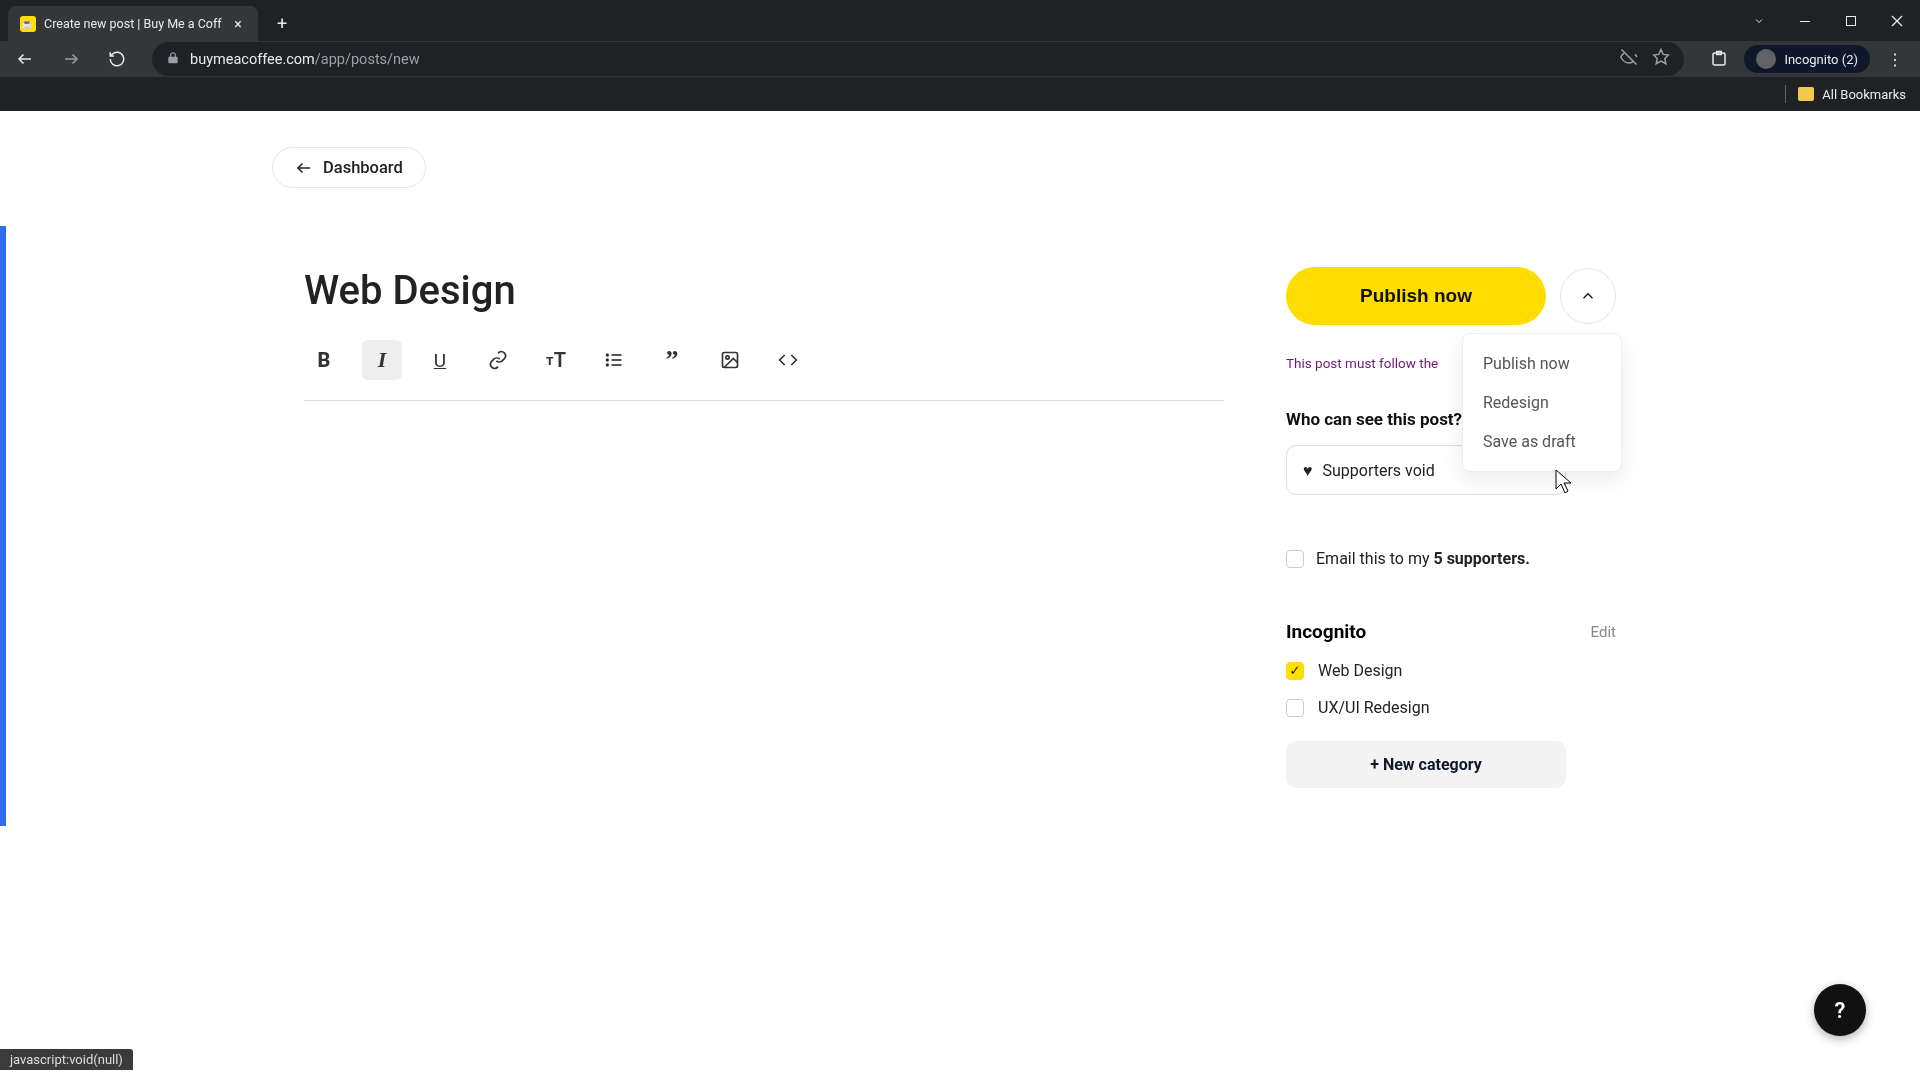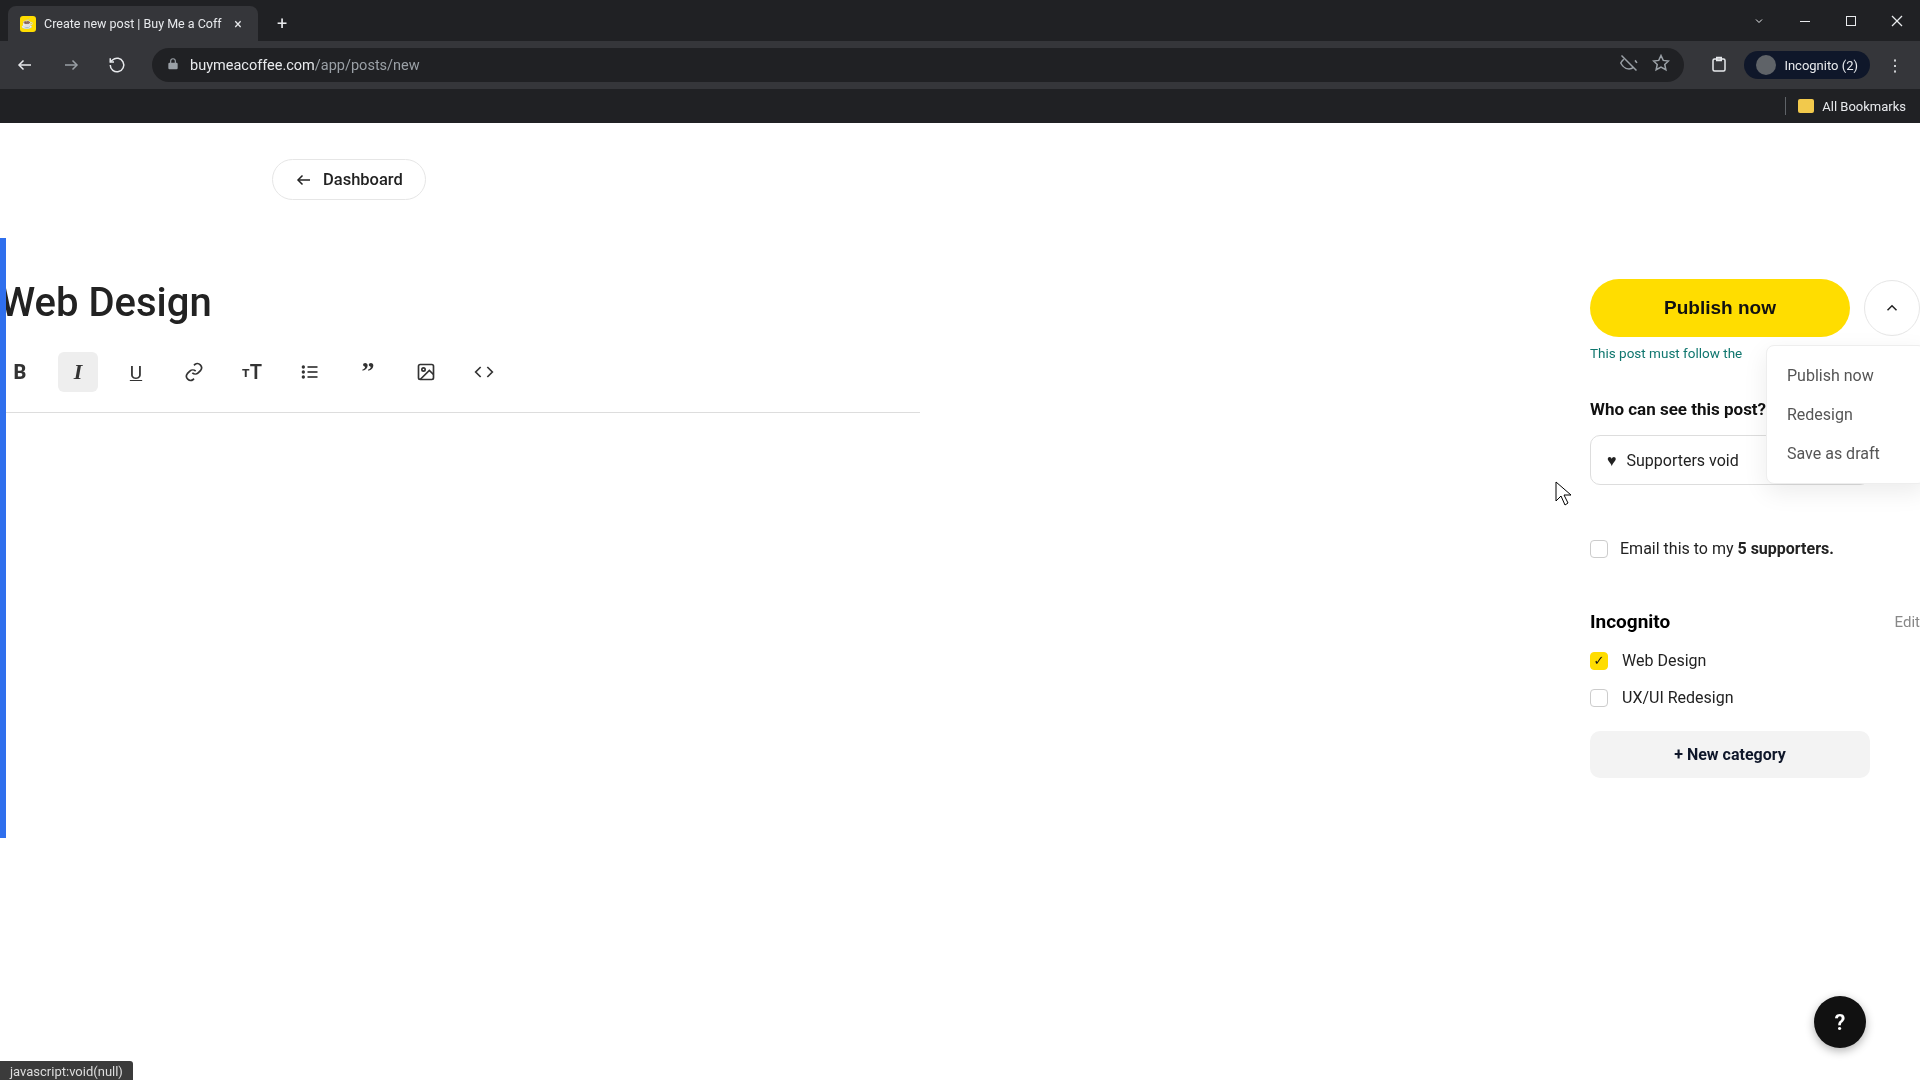--- a/index.html
+++ b/index.html
@@ -10,21 +10,21 @@
 .tab-strip { display: flex; align-items: center; height: 41px; padding-left: 8px; }
 .tab { display: flex; align-items: center; background: #35363a; border-radius: 8px 8px 0 0; height: 35px; padding: 0 12px; min-width: 250px; gap: 8px; margin-top: 6px; }
 .favicon { width: 16px; height: 16px; background: #ffdd00; border-radius: 3px; display: flex; align-items: center; justify-content: center; font-size: 10px; color: #000; font-weight: bold; }
 .tab-title { font-size: 12.5px; color: #e8eaed; flex: 1; white-space: nowrap; overflow: hidden; }
 .tab-close { width: 16px; height: 16px; display: flex; align-items: center; justify-content: center; color: #e8eaed; font-size: 14px; cursor: pointer; }
 .new-tab-btn { width: 28px; height: 28px; display: flex; align-items: center; justify-content: center; color: #e8eaed; margin-left: 10px; margin-top: 6px; font-size: 18px; cursor: pointer; }
 .window-controls { margin-left: auto; display: flex; }
 .win-ctrl { width: 46px; height: 34px; display: flex; align-items: center; justify-content: center; color: #e8eaed; }
 .win-ctrl svg { width: 12px; height: 12px; }
 
-.toolbar { display: flex; align-items: center; height: 48px; padding: 0 8px; gap: 12px; background: #35363a; }
+.toolbar { display: flex; align-items: center; height: 36px; padding: 0 8px; gap: 12px; background: #35363a; }
 .nav-btn { width: 34px; height: 34px; display: flex; align-items: center; justify-content: center; color: #9aa0a6; border-radius: 50%; }
 .nav-btn.active { color: #e8eaed; }
 .omnibox { flex: 1; background: #202124; border-radius: 20px; height: 34px; display: flex; align-items: center; padding: 0 14px; gap: 10px; margin: 0 6px; }
 .omnibox .lock { color: #9aa0a6; }
 .omnibox-url { font-size: 14.5px; color: #e8eaed; }
 .omnibox-url .dim { color: #9aa0a6; }
 .omnibox-right { margin-left: auto; display: flex; gap: 14px; color: #9aa0a6; align-items: center; }
 .toolbar-right { display: flex; align-items: center; gap: 8px; }
 .incog-chip { display: flex; align-items: center; gap: 8px; background: #0f172a; border-radius: 18px; padding: 4px 12px; color: #e8eaed; font-size: 13px; }
 .incog-ico { width: 20px; height: 20px; background: #5f6368; border-radius: 50%; }
@@ -32,36 +32,36 @@
 
 .bookmarks-bar { display: flex; align-items: center; justify-content: flex-end; height: 34px; background: #202124; padding: 0 14px; font-size: 13px; color: #e8eaed; gap: 12px; }
 .bm-sep { width: 1px; height: 18px; background: #5f6368; }
 .bm-item { display: flex; align-items: center; gap: 8px; }
 .bm-folder { width: 16px; height: 14px; background: #f2c94c; border-radius: 2px; }
 
 
 .page { position: relative; width: 100%; height: calc(1080px - 41px - 46px - 34px); background: #fff; }
 .blue-accent { position: absolute; left: 0; top: 115px; width: 6px; height: 600px; background: #2f6fed; }
 
-.content-wrap { display: flex; justify-content: space-between; padding-top: 44px; gap: 62px; }
+.content-wrap { display: flex; justify-content: center; padding-top: 44px; gap: 62px; }
 
 .dash-back { position: absolute; left: 272px; top: 36px; display: flex; align-items: center; gap: 10px; border: 1px solid #e6e6e6; border-radius: 24px; padding: 10px 22px; font-size: 16.5px; font-weight: 500; color: #222; background: #fff; cursor: pointer; }
 
 .editor-col { width: 920px; margin-top: 112px; }
 .post-title { font-size: 40px; font-weight: 500; color: #222; margin-bottom: 26px; }
 .format-bar { display: flex; align-items: center; gap: 18px; border-bottom: 1px solid #ddd; padding-bottom: 20px; margin-bottom: 52px; }
 .fmt-btn { width: 40px; height: 40px; display: flex; align-items: center; justify-content: center; border-radius: 6px; color: #333; cursor: pointer; }
 .fmt-btn.active { background: #eee; }
 .post-body { font-size: 28px; font-weight: 700; font-style: italic; line-height: 1.55; color: #111; }
 
 .side-col { width: 330px; margin-top: 112px; position: relative; }
 .publish-row { display: flex; gap: 14px; align-items: center; }
 .publish-btn { flex: 1; background: #ffdd00; border: none; border-radius: 30px; padding: 18px 0; font-size: 19px; font-weight: 600; color: #111; cursor: pointer; }
 .publish-caret { width: 56px; height: 56px; border: 1px solid #e6e6e6; border-radius: 50%; display: flex; align-items: center; justify-content: center; cursor: pointer; background: #fff; }
-.terms { font-size: 13.5px; color: #0f766e; margin-top: 8px; }
+.terms { font-size: 13.5px; color: #701a75; margin-top: 30px; }
 .side-section-title { font-size: 17px; font-weight: 700; color: #111; margin-top: 38px; }
 .audience-select { margin-top: 16px; border: 1px solid #ddd; border-radius: 10px; padding: 14px 16px; display: flex; align-items: center; gap: 10px; font-size: 16px; color: #222; width: 280px; cursor: pointer; background: #fff; }
 .audience-select .chev { margin-left: auto; color: #555; }
 .email-row { display: flex; align-items: center; gap: 12px; margin-top: 54px; font-size: 16px; color: #222; }
 .cbx { width: 18px; height: 18px; border: 1.5px solid #ccc; border-radius: 4px; display: flex; align-items: center; justify-content: center; background: #fff; cursor: pointer; }
 .cbx.checked { background: #ffdd00; border-color: #ffdd00; color: #111; font-size: 13px; }
 .cat-header { display: flex; align-items: center; justify-content: space-between; margin-top: 52px; }
 .cat-header .title { font-size: 19px; font-weight: 700; }
 .cat-header .edit { font-size: 15px; color: #888; cursor: pointer; }
 .cat-item { display: flex; align-items: center; gap: 14px; margin-top: 18px; font-size: 16px; color: #222; }

